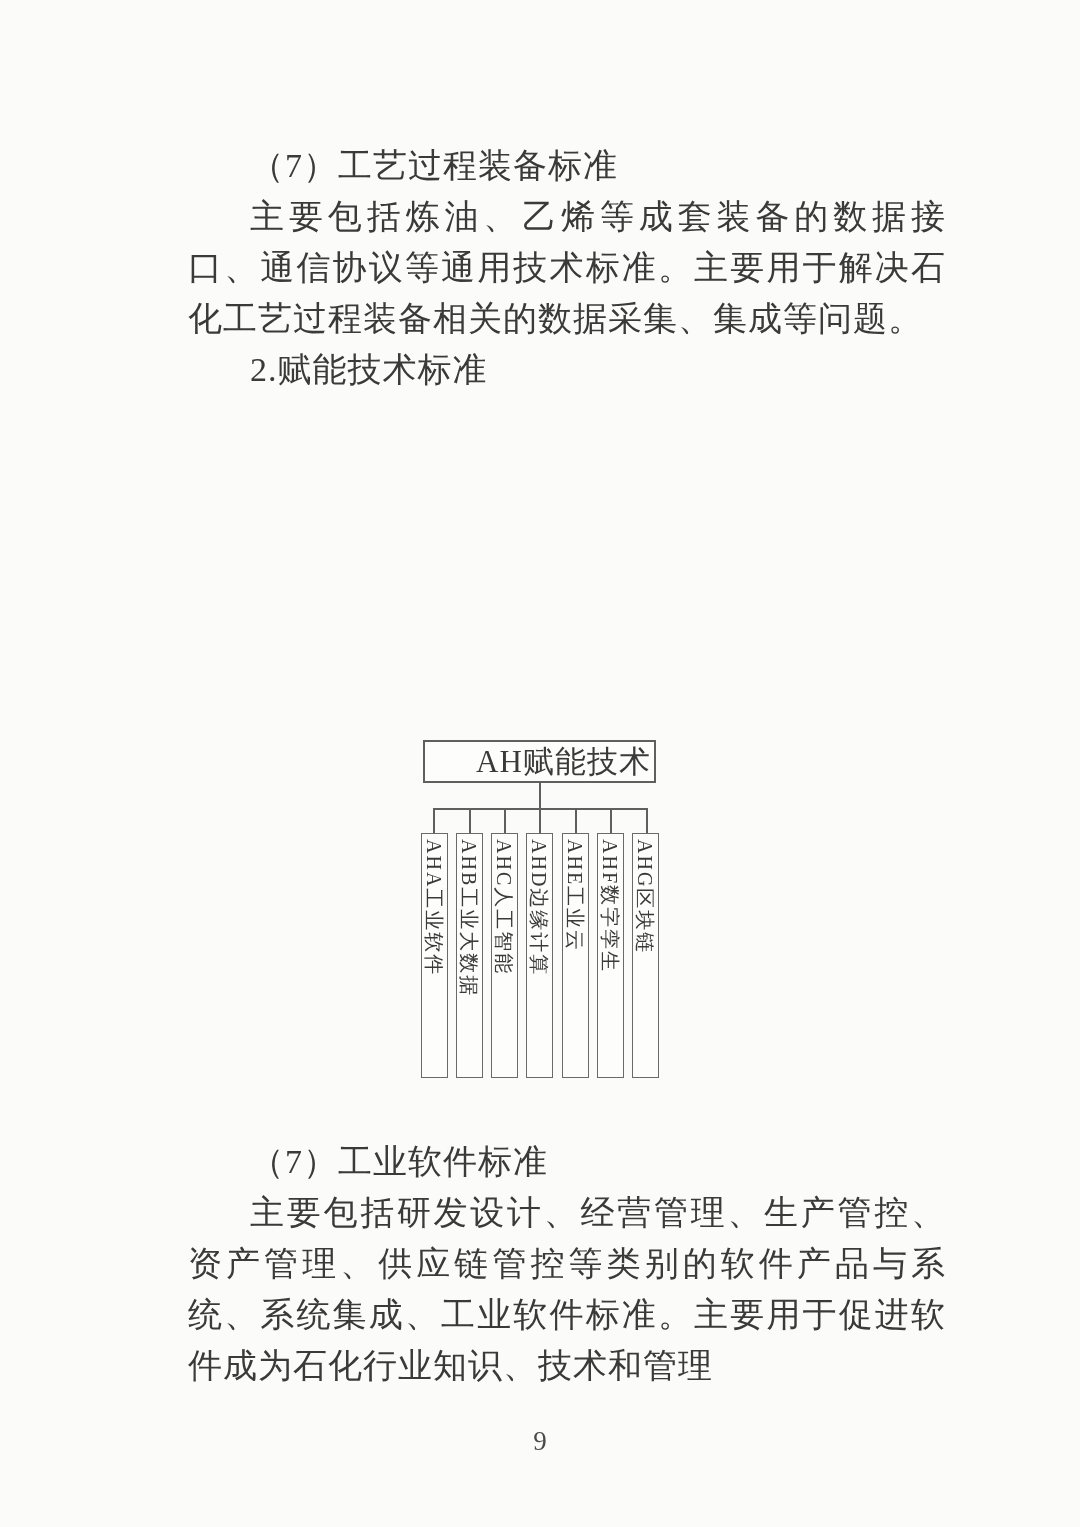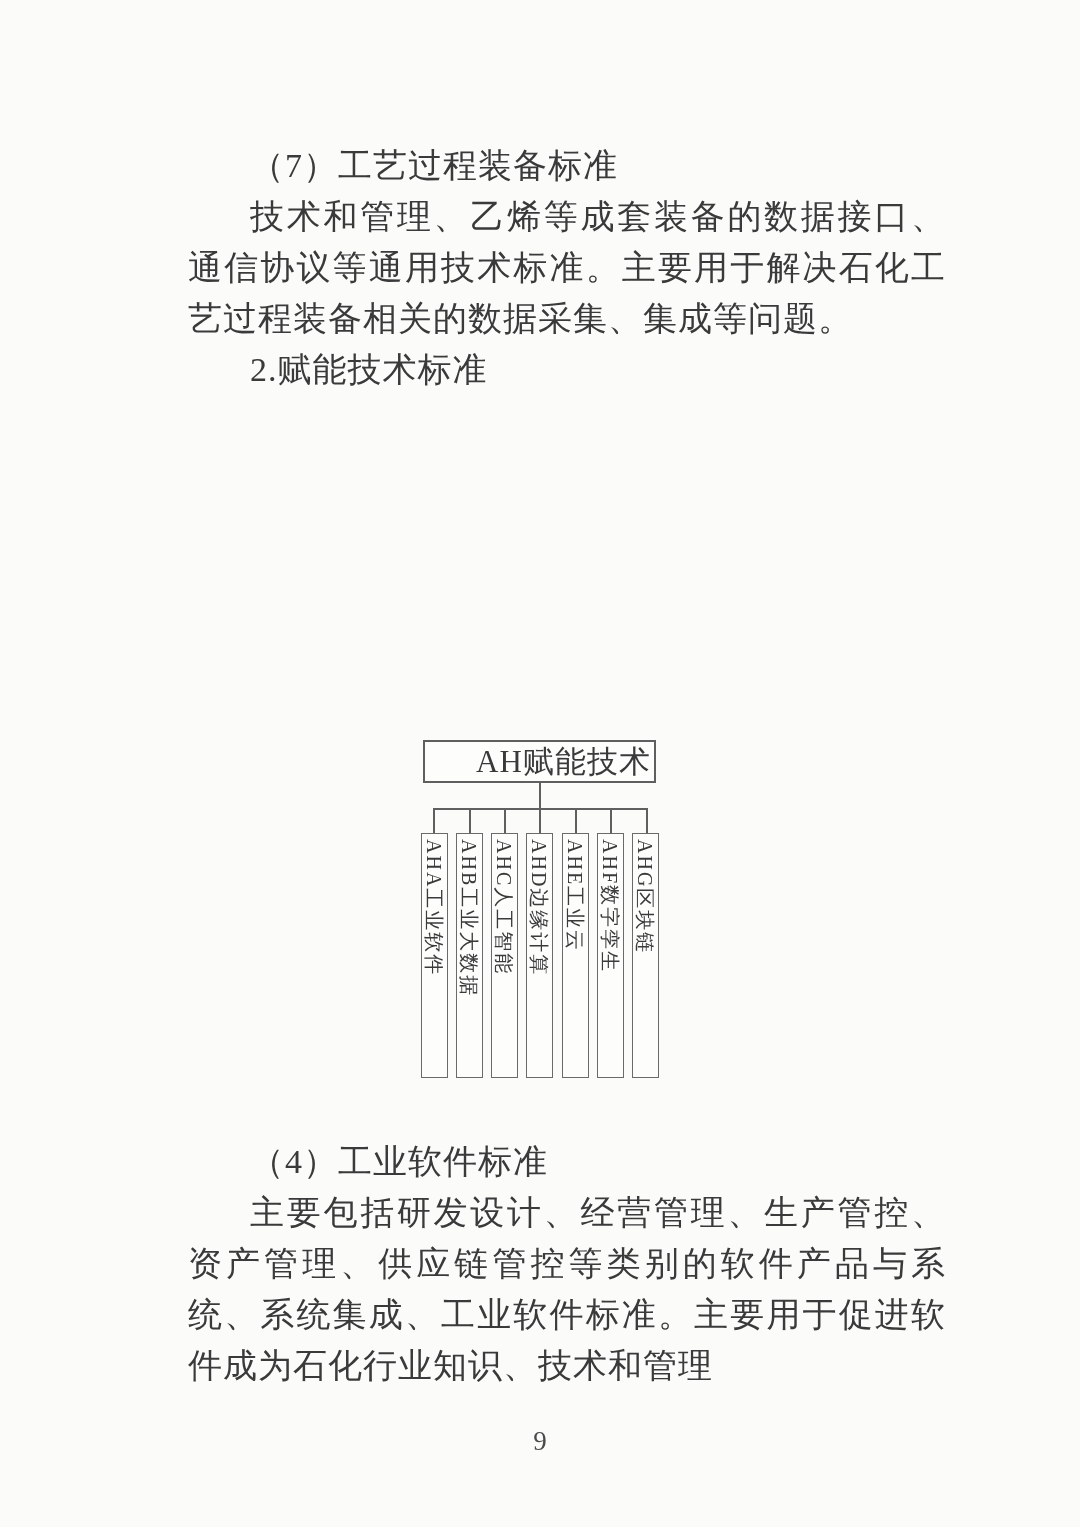--- a/index.html
+++ b/index.html
@@ -122,21 +122,21 @@
     color: #4a4a4a;
   }
 </style>
 </head>
 <body>
 
 <div class="page">
 
   <div class="text-block text-block-upper">
     <p class="heading">（7）工艺过程装备标准</p>
-    <p class="para">技术和管理、乙烯等成套装备的数据接口、通信协议等通用技术标准。主要用于解决石化工艺过程装备相关的数据采集、集成等问题。</p>
+    <p class="para">主要包括炼油、乙烯等成套装备的数据接口、通信协议等通用技术标准。主要用于解决石化工艺过程装备相关的数据采集、集成等问题。</p>
     <p class="heading">2.赋能技术标准</p>
   </div>
 
   <div class="figure">
     <div class="root-box">AH赋能技术</div>
     <div class="stem"></div>
     <div class="bus"></div>
     <div class="drop d1"></div>
     <div class="drop d2"></div>
     <div class="drop d3"></div>
@@ -149,19 +149,19 @@
     <div class="vbox vb2">AHB工业大数据</div>
     <div class="vbox vb3">AHC人工智能</div>
     <div class="vbox vb4">AHD边缘计算</div>
     <div class="vbox vb5">AHE工业云</div>
     <div class="vbox vb6">AHF数字孪生</div>
     <div class="vbox vb7">AHG区块链</div>
   </div>
 
 
   <div class="text-block text-block-lower">
-    <p class="heading">（4）工业软件标准</p>
+    <p class="heading">（7）工业软件标准</p>
     <p class="para">主要包括研发设计、经营管理、生产管控、资产管理、供应链管控等类别的软件产品与系统、系统集成、工业软件标准。主要用于促进软件成为石化行业知识、技术和管理</p>
   </div>
 
   <div class="page-number">9</div>
 
 </div>
 
 </body></html>

